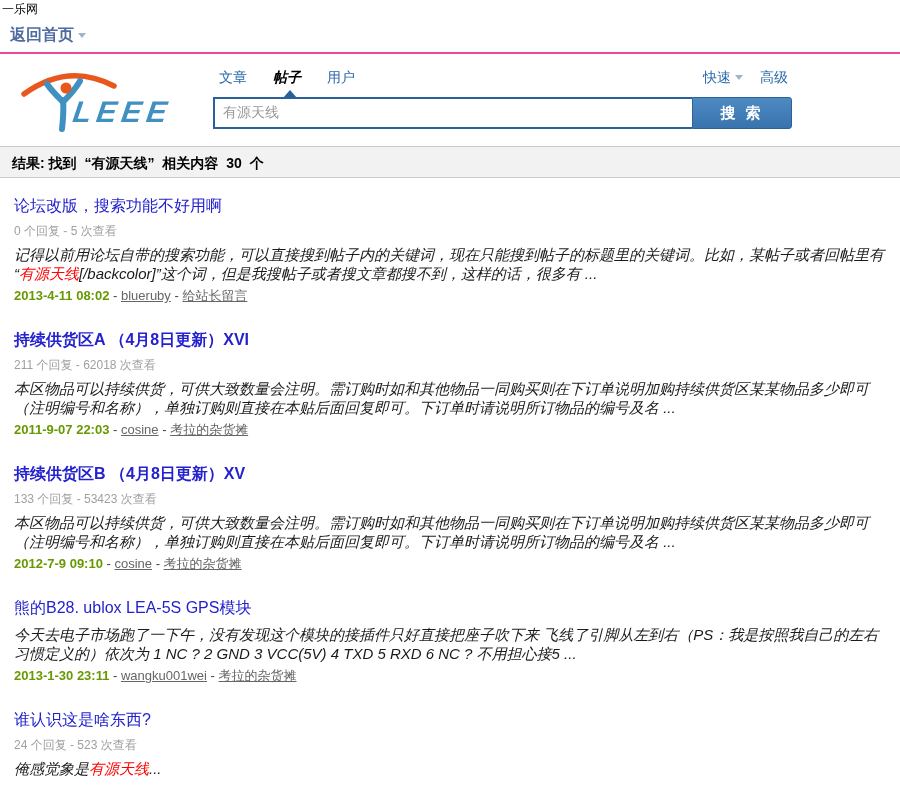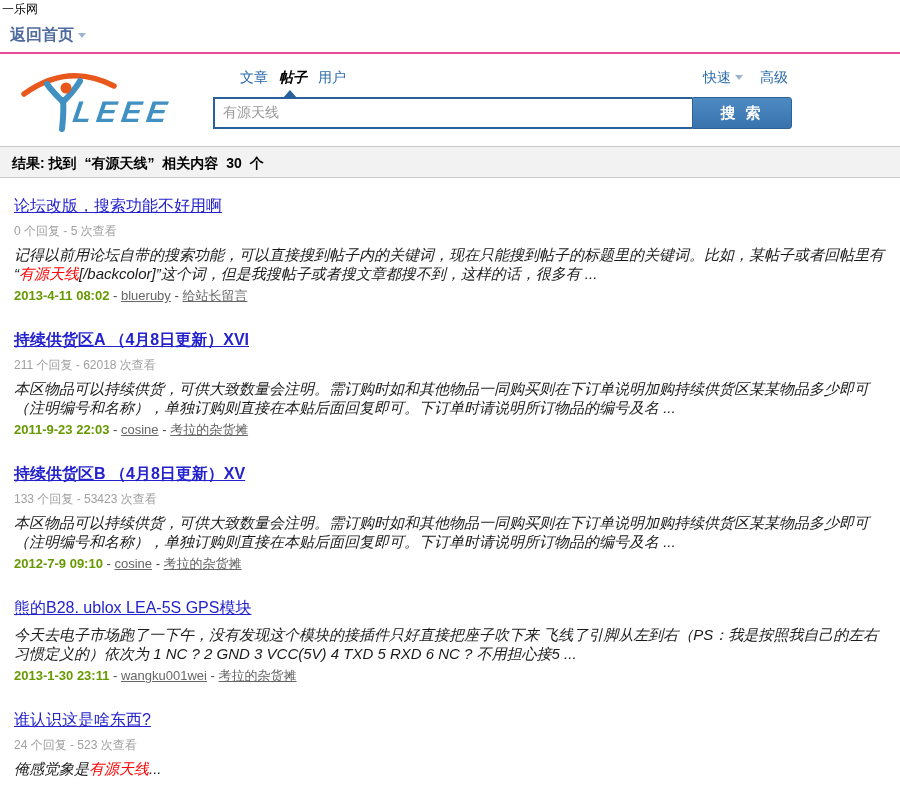--- a/index.html
+++ b/index.html
@@ -12,21 +12,21 @@
   .back-home-row { padding: 7px 0 0 10px; }
   .back-home { font-size: 16px; font-weight: bold; color: #4f6b9f; text-decoration: none; cursor: pointer; }
   .caret-down { display: inline-block; width: 0; height: 0; margin-left: 4px; vertical-align: 2px;
     border-left: 4px solid transparent; border-right: 4px solid transparent; border-top: 5px solid #9db4cd; }
 
   
   .header { display: flex; align-items: flex-start; padding: 10px 0 14px 18px; }
   .logo { width: 158px; height: 68px; flex: none; cursor: pointer; }
   .search-module { width: 579px; margin-left: 37px; position: relative; padding-top: 4px; }
   .tabs-row { display: flex; justify-content: space-between; align-items: center; padding: 0 4px 10px 6px; }
-  .tabs-left { display: flex; gap: 11px; margin-left: 21px; }
+  .tabs-left { display: flex; gap: 26px; }
   .tab { font-size: 14px; color: #2868a8; text-decoration: none; cursor: pointer; }
   .tab.active { color: #000; font-weight: bold; cursor: default; font-style: italic; }
   .tabs-right { display: flex; gap: 17px; align-items: center; }
   .mini-link { font-size: 14px; color: #2868a8; text-decoration: none; cursor: pointer; }
   .tab-pointer { position: absolute; left: 70px; top: 26px; width: 0; height: 0; z-index: 3;
     border-left: 7px solid transparent; border-right: 7px solid transparent; border-bottom: 8px solid #29609c; }
   .search-row { display: flex; }
   .search-input { flex: 1; height: 32px; border: 2px solid #29609c; border-right: none;
     font-size: 14px; color: #999; padding: 0 8px; outline: none;
     font-family: "Liberation Sans", "DejaVu Sans", sans-serif; }
@@ -36,21 +36,21 @@
 
   
   .results-bar { background: #f2f2f2; border-top: 1px solid #c9c9c9; border-bottom: 1px solid #cccccc;
     padding: 8px 0 4px 12px; font-size: 14px; font-weight: bold; color: #000; }
   .results-bar span { margin-right: 4px; }
 
   
   .results-list { padding: 18px 14px 0 14px; }
   .result-item { margin-bottom: 25px; }
   .result-title { font-size: 16px; font-weight: normal; margin-bottom: 6px; }
-  .result-title a { color: #2422cd; text-decoration: underline; cursor: pointer; }
+  .result-title a { color: #2422cd; cursor: pointer; }
   .result-title a.bold { font-weight: bold; }
   .result-stats { font-size: 12px; color: #a0a0a0; margin-bottom: 5px; }
   .result-desc { font-size: 15px; color: #1a1a1a; line-height: 19px; margin-bottom: 4px; max-width: 876px; font-style: italic; }
   .result-desc .highlight { color: #ff0000; }
   .result-meta { font-size: 13px; margin-top: 4px; }
   .result-date { color: #669900; font-weight: bold; }
   .meta-sep { color: #444; }
   .meta-link { color: #666; text-decoration: underline; cursor: pointer; }
 </style>
 </head>
@@ -111,21 +111,21 @@
     <div class="result-meta">
       <span class="result-date">2013-4-11 08:02</span><span class="meta-sep sep1"> - </span><a class="meta-link">blueruby</a><span class="meta-sep sep2"> - </span><a class="meta-link">给站长留言</a>
     </div>
   </div>
 
   <div class="result-item">
     <h3 class="result-title"><a class="bold">持续供货区A （4月8日更新）XVI</a></h3>
     <div class="result-stats">211 个回复 - 62018 次查看</div>
     <div class="result-desc"><span>本区物品可以持续供货，可供大致数量会注明。需订购时如和其他物品一同购买则在下订单说明加购持续供货区某某物品多少即可（注明编号和名称），单独订购则直接在本贴后面回复即可。下订单时请说明所订物品的编号及名 ...</span></div>
     <div class="result-meta">
-      <span class="result-date">2011-9-23 22:03</span><span class="meta-sep sep1"> - </span><a class="meta-link">cosine</a><span class="meta-sep sep2"> - </span><a class="meta-link">考拉的杂货摊</a>
+      <span class="result-date">2011-9-07 22:03</span><span class="meta-sep sep1"> - </span><a class="meta-link">cosine</a><span class="meta-sep sep2"> - </span><a class="meta-link">考拉的杂货摊</a>
     </div>
   </div>
 
   <div class="result-item">
     <h3 class="result-title"><a class="bold">持续供货区B （4月8日更新）XV</a></h3>
     <div class="result-stats">133 个回复 - 53423 次查看</div>
     <div class="result-desc"><span>本区物品可以持续供货，可供大致数量会注明。需订购时如和其他物品一同购买则在下订单说明加购持续供货区某某物品多少即可（注明编号和名称），单独订购则直接在本贴后面回复即可。下订单时请说明所订物品的编号及名 ...</span></div>
     <div class="result-meta">
       <span class="result-date">2012-7-9 09:10</span><span class="meta-sep sep1"> - </span><a class="meta-link">cosine</a><span class="meta-sep sep2"> - </span><a class="meta-link">考拉的杂货摊</a>
     </div>

